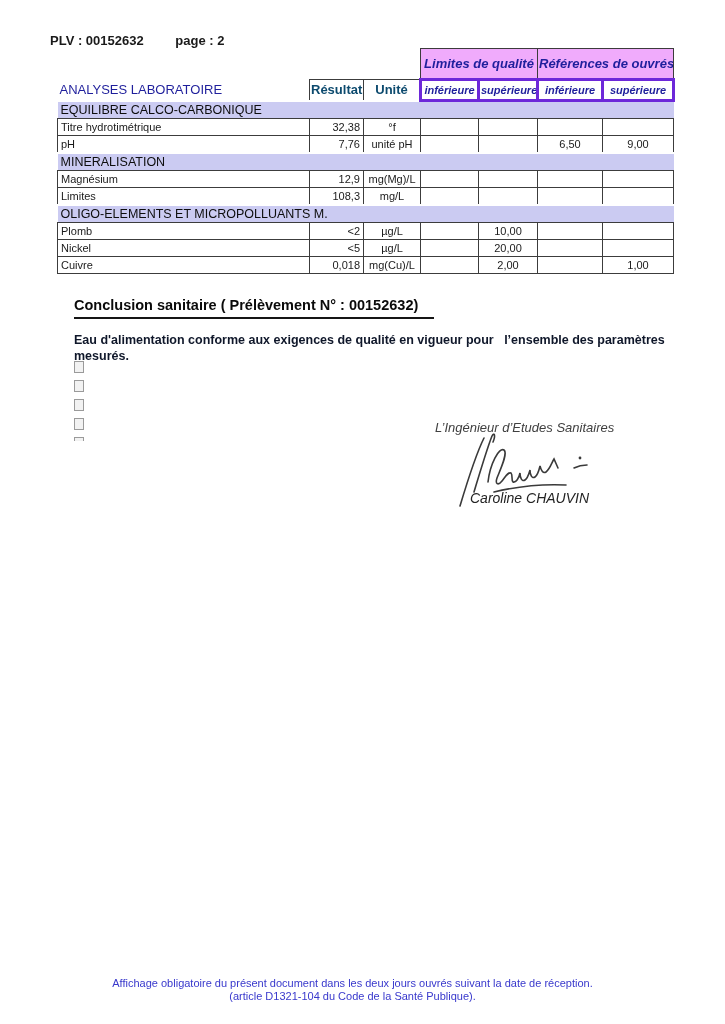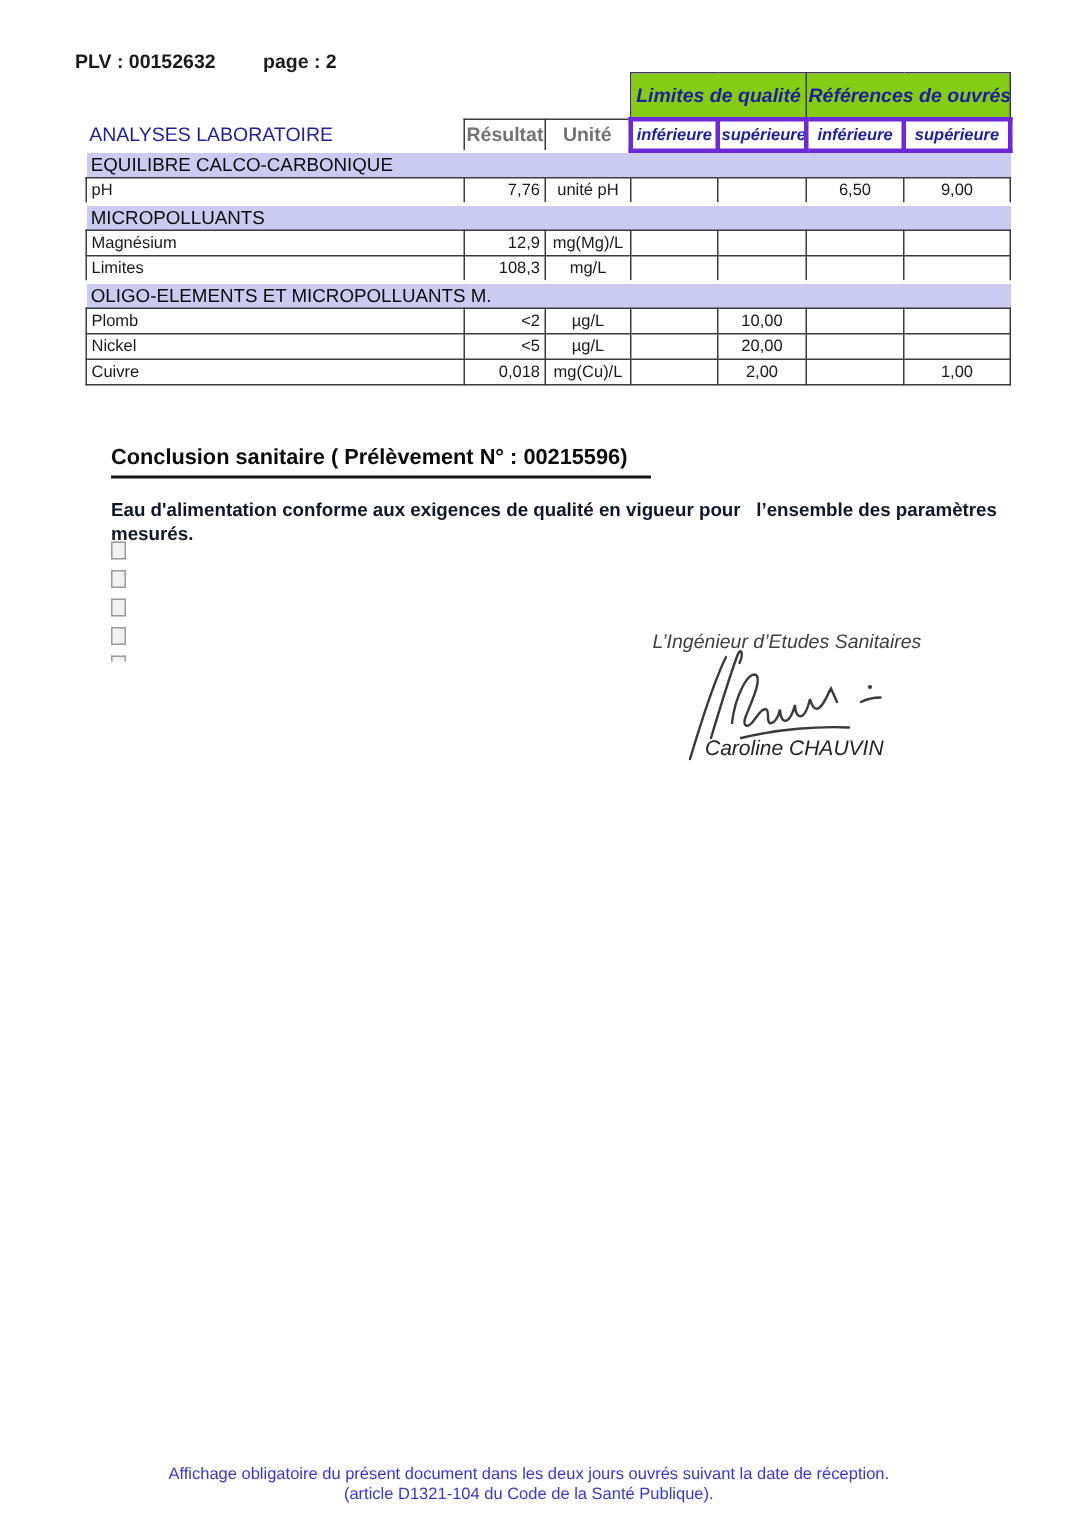--- a/index.html
+++ b/index.html
@@ -11,24 +11,24 @@
   .plv-line{position:absolute;left:50px;top:33px;font-size:13px;font-weight:bold;color:#1a1a1a;}
   .plv-line .page-num{margin-left:28px;}
 
   
   .tbl-wrap{position:absolute;left:57px;top:48px;}
   table.analyses{border-collapse:collapse;table-layout:fixed;width:616px;}
   table.analyses td{overflow:hidden;white-space:nowrap;}
   td.nob{border:none;}
   tr.rowA{height:31px;}
   tr.rowA td.group{border:1px solid #3c3c3c;text-align:center;font-weight:bold;font-style:italic;
-    font-size:13px;color:#1f1f9c;background:#84cc16;}
+    font-size:13px;color:#1f1f9c;background:#f0abfc;}
   tr.rowB{height:21px;}
   td.analyses-title{border:none;color:#1f1f9c;font-weight:normal;font-size:13px;padding-left:2px;margin-top:12px;}
-  td.colhead{border:1px solid #3c3c3c;text-align:center;font-weight:bold;font-size:13px;color:#737373;}
+  td.colhead{border:1px solid #3c3c3c;text-align:center;font-weight:bold;font-size:13px;color:#0c4a6e;}
   td.subhead{border:3px solid #6d28d9;text-align:center;font-weight:bold;font-style:italic;
     font-size:11px;color:#1f1f9c;}
   tr.section{height:18px;}
   tr.section td{background:#cbcbf2;border:none;border-top:2px solid #ffffff;
     font-size:12.5px;color:#0d0d0d;padding-left:3px;}
   tr.data{height:17px;}
   tr.data td{border:1px solid #3c3c3c;font-size:11px;color:#1a1a1a;}
   td.c-label{padding-left:3px;}
   td.c-res{text-align:right;padding-right:3px;}
   td.c-unit{text-align:center;font-size:9.5px;color:#222;}
@@ -91,31 +91,40 @@
         <td class="subhead">inférieure</td>
         <td class="subhead">supérieure</td>
         <td class="subhead">inférieure</td>
         <td class="subhead">supérieure</td>
       </tr>
 
       <tr class="section">
         <td colspan="7">EQUILIBRE CALCO-CARBONIQUE</td>
       </tr>
       <tr class="data">
+        <td class="c-label">Titre hydrotimétrique</td>
+        <td class="c-res">32,38</td>
+        <td class="c-unit">°f</td>
+        <td class="c-lim"></td>
+        <td class="c-lim"></td>
+        <td class="c-lim"></td>
+        <td class="c-lim"></td>
+      </tr>
+      <tr class="data">
         <td class="c-label">pH</td>
         <td class="c-res">7,76</td>
         <td class="c-unit">unité pH</td>
         <td class="c-lim"></td>
         <td class="c-lim"></td>
         <td class="c-lim">6,50</td>
         <td class="c-lim">9,00</td>
       </tr>
 
       <tr class="section">
-        <td colspan="7">MICROPOLLUANTS</td>
+        <td colspan="7">MINERALISATION</td>
       </tr>
       <tr class="data">
         <td class="c-label">Magnésium</td>
         <td class="c-res">12,9</td>
         <td class="c-unit">mg(Mg)/L</td>
         <td class="c-lim"></td>
         <td class="c-lim"></td>
         <td class="c-lim"></td>
         <td class="c-lim"></td>
       </tr>
@@ -156,21 +165,21 @@
         <td class="c-unit">mg(Cu)/L</td>
         <td class="c-lim"></td>
         <td class="c-lim">2,00</td>
         <td class="c-lim"></td>
         <td class="c-lim">1,00</td>
       </tr>
     </tbody>
       </table>
   </div>
 
-  <div class="concl-title">Conclusion sanitaire ( Prélèvement N° : 00215596)</div>
+  <div class="concl-title">Conclusion sanitaire ( Prélèvement N° : 00152632)</div>
   <div class="concl-body">Eau d'alimentation conforme aux exigences de qualité en vigueur pour   l’ensemble des paramètres
 mesurés.</div>
 
   <div class="tofu-col">
     <div class="tofu"></div>
     <div class="tofu"></div>
     <div class="tofu"></div>
     <div class="tofu"></div>
     <div class="tofu clipped"></div>
   </div>

